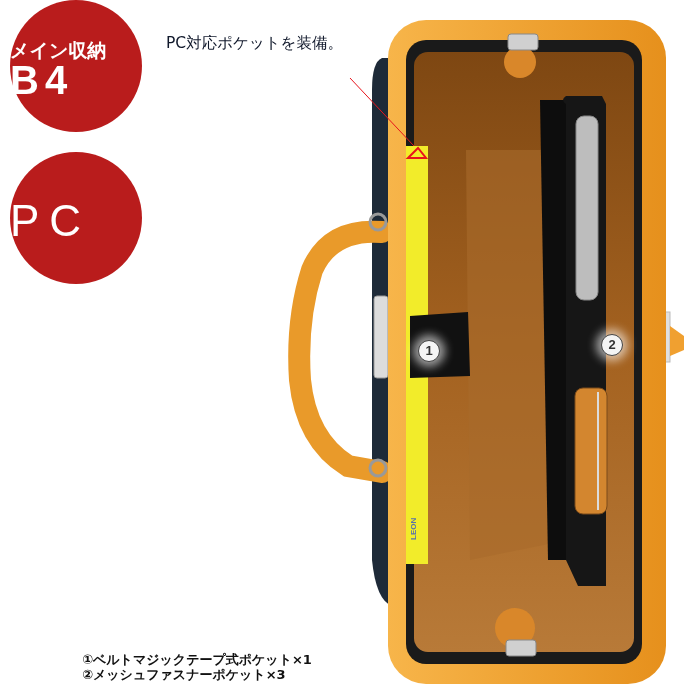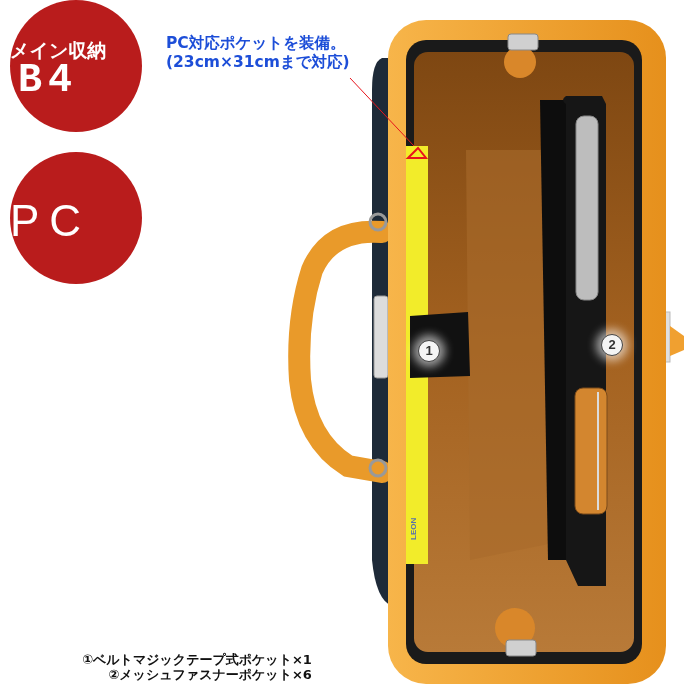--- a/index.html
+++ b/index.html
@@ -3,29 +3,29 @@
 <meta charset="utf-8">
 <style>
   html, body { margin: 0; padding: 0; background: #ffffff; }
   body { width: 700px; height: 700px; position: relative; overflow: hidden;
          font-family: "DejaVu Sans", sans-serif; }
   .badge { position: absolute; width: 132px; height: 132px; border-radius: 50%;
            background: #b91c1c; color: #ffffff; text-align: left; }
   .badge-storage { left: 10px; top: 0px; }
   .badge-pc { left: 10px; top: 152px; }
   .badge .line1 { position: absolute; left: 0; right: 0; top: 38px; font-size: 19px; font-weight: bold; letter-spacing: 0px; }
-  .badge .line2 { position: absolute; left: 8px; right: 0; top: 58px; font-size: 40px; font-weight: bold;
-                  font-family: Liberation Mono, monospace; letter-spacing: 6px; }
+  .badge .line2 { position: absolute; left: 0; right: 0; top: 58px; font-size: 40px; font-weight: bold;
+                  font-family: Liberation Sans, sans-serif; letter-spacing: 6px; }
   .badge-pc .big { position: absolute; left: 0; right: 0; top: 44px; font-size: 44px;
                    font-family: "Liberation Sans", sans-serif; letter-spacing: 10px; }
   .badge-pc .small { position: absolute; left: 0; right: 0; top: 82px; font-size: 19px; }
-  .callout { position: absolute; left: 166px; top: 34px; color: #1d4ed8; font-weight: bold;
+  .callout { position: absolute; left: 166px; top: 34px; color: #0f172a; font-weight: normal;
              font-size: 15.5px; line-height: 19px; white-space: nowrap; }
   .legend { position: absolute; left: 82px; top: 652px; color: #111111; font-weight: bold;
-            font-size: 13px; line-height: 15px; white-space: nowrap; text-align: right; }
+            font-size: 13px; line-height: 15px; white-space: nowrap; }
   svg.bag { position: absolute; left: 0; top: 0; }
   .marker { position: absolute; width: 20px; height: 20px; border-radius: 50%;
             background: #f4f4f4; border: 1.5px solid #444; color: #333; font-size: 13px; font-weight: bold;
             text-align: center; line-height: 20px; box-shadow: 0 0 10px 5px rgba(255,255,255,0.6);
             font-family: "Liberation Sans", sans-serif; }
 </style>
 </head>
 <body>
 
 <svg class="bag" width="700" height="700" viewBox="0 0 700 700">
@@ -84,22 +84,21 @@
 <div class="badge badge-storage">
   <div class="line1">メイン収納</div>
   <div class="line2">B4</div>
 </div>
 <div class="badge badge-pc">
   <div class="big">PC</div>
 </div>
 
 <div class="callout">
   <div>PC対応ポケットを装備。</div>
-  <div>(23cm×31cmまで対応)</div>
 </div>
 
 <div class="marker" style="left:418px; top:340px;">1</div>
 <div class="marker" style="left:601px; top:334px;">2</div>
 
 <div class="legend">
   <div>①ベルトマジックテープ式ポケット×1</div>
-  <div>②メッシュファスナーポケット×6</div>
+  <div>②メッシュファスナーポケット×3</div>
 </div>
 
 </body></html>

